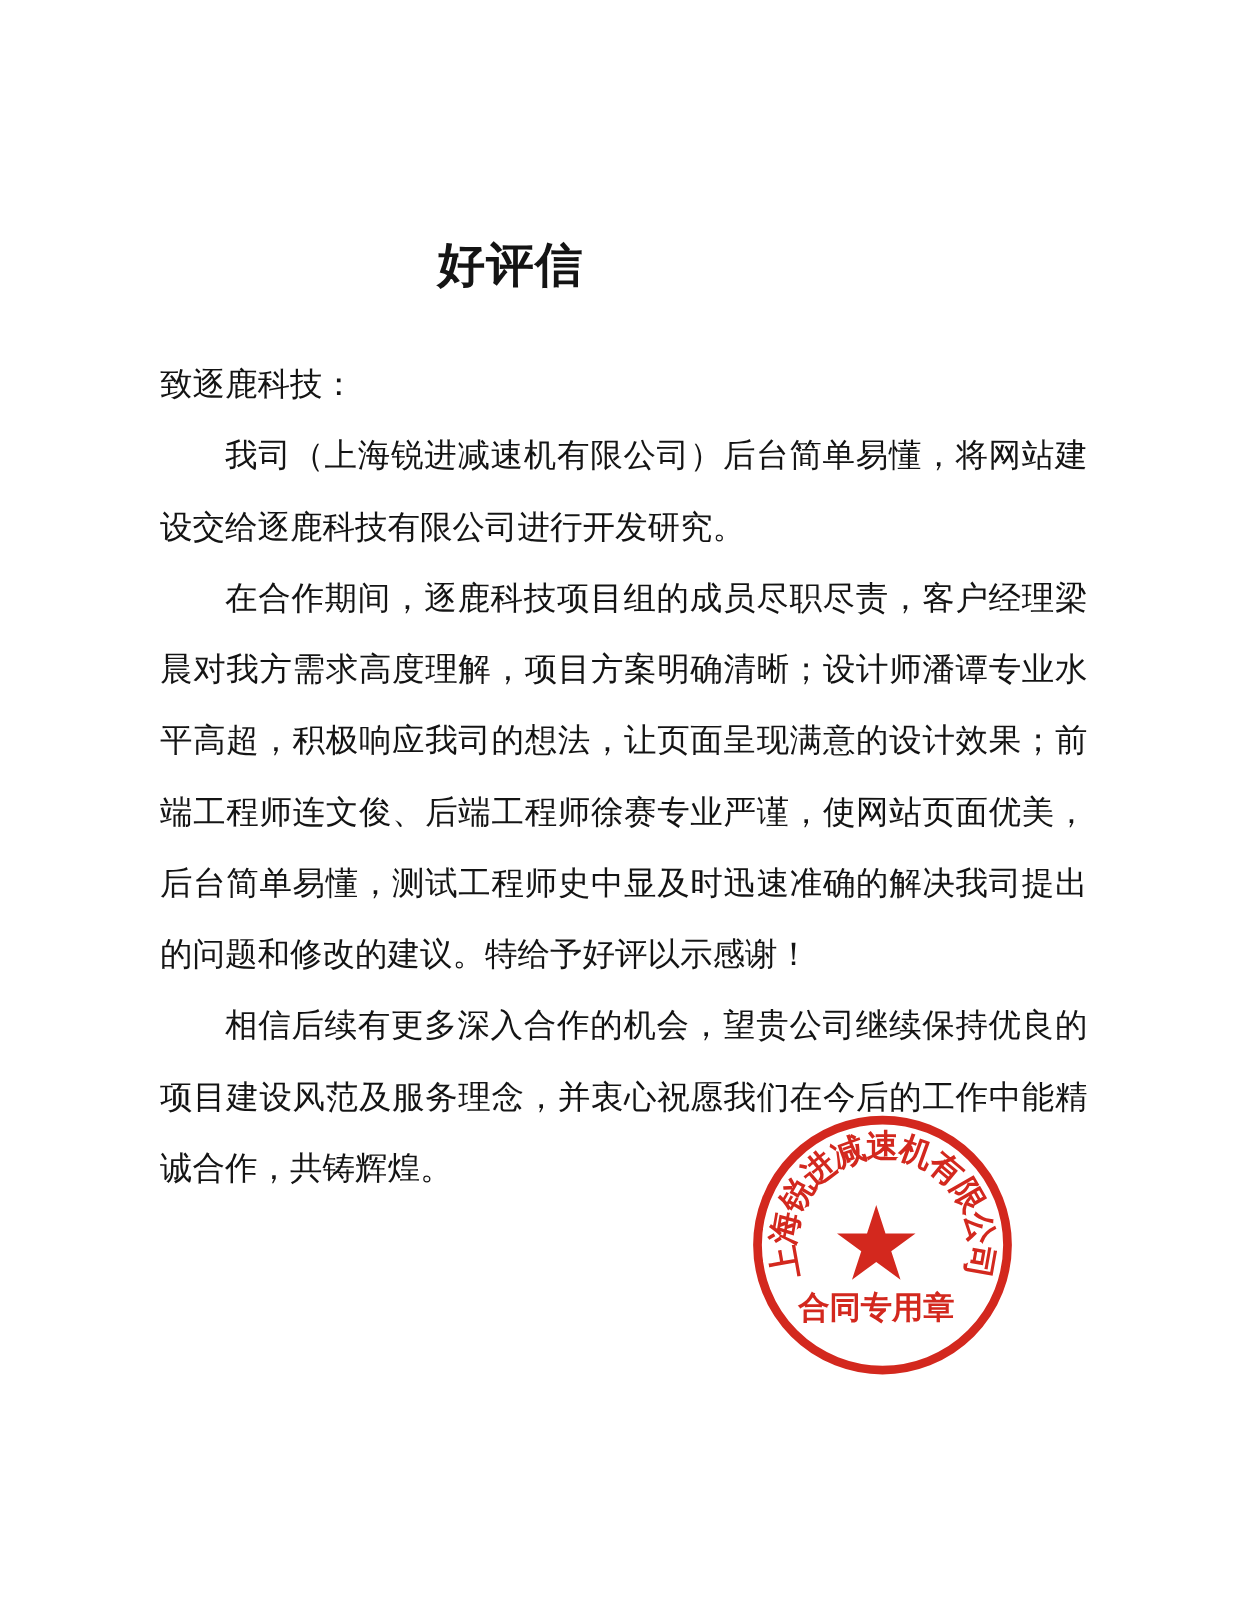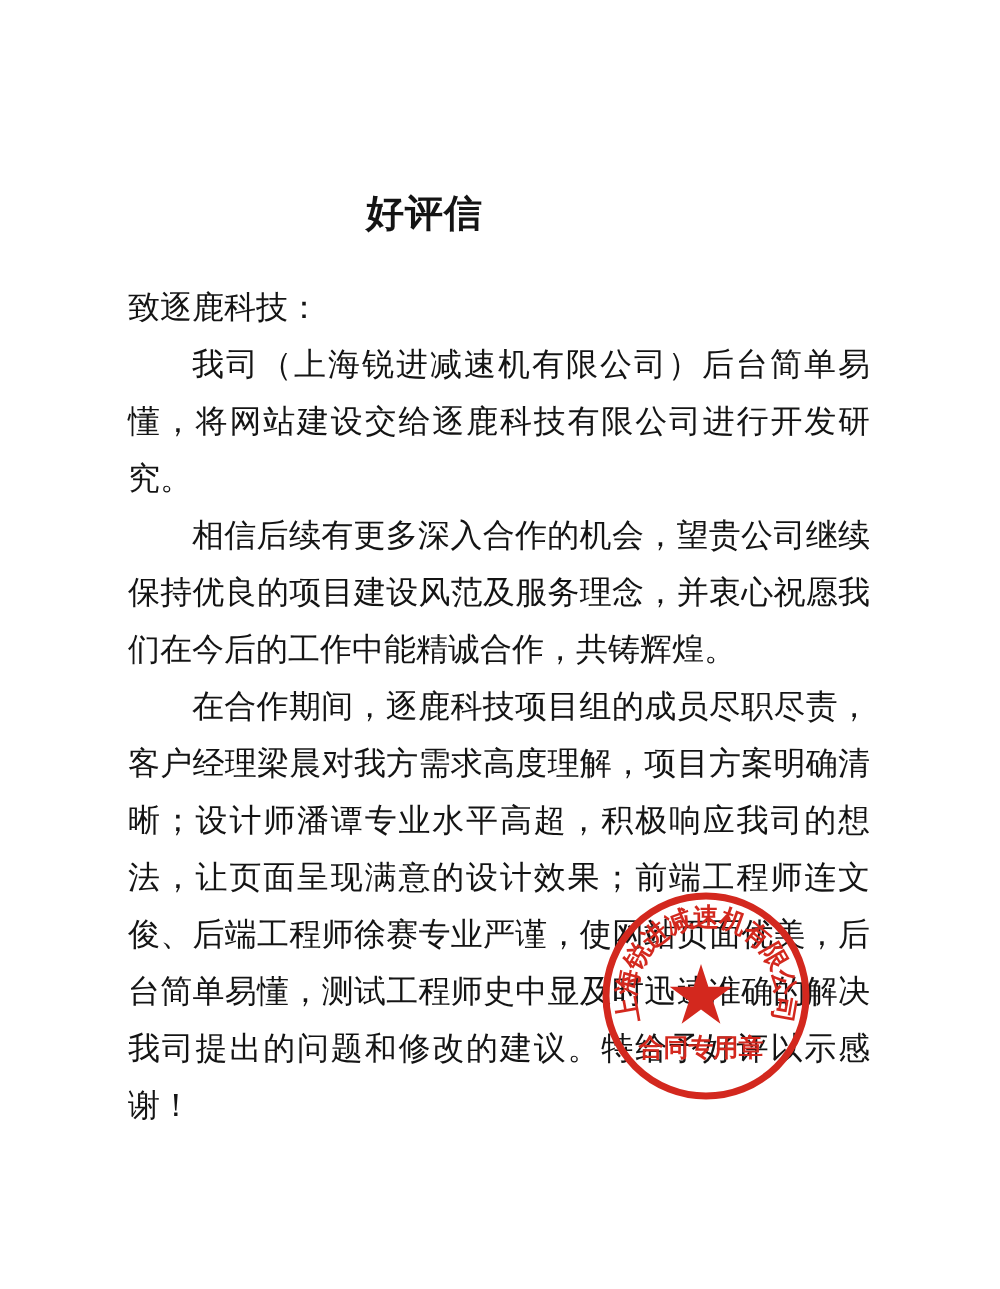--- a/index.html
+++ b/index.html
@@ -12,35 +12,35 @@
     width: 1000px;
     height: 1289px;
     background: var(--page-bg, #ffffff);
     font-family: "Liberation Serif", "DejaVu Serif", serif;
     color: var(--text-color, #141414);
     overflow: hidden;
   }
   .title {
     position: absolute;
     top: 191px;
-    left: 16px;
+    left: 0;
     width: 817px;
     margin: 0;
     text-align: center;
     font-size: 38px;
     line-height: 44px;
     font-weight: bold;
     letter-spacing: 1px;
   }
   .letter-body {
     position: absolute;
     top: 279px;
     left: 128px;
     width: 742px;
-    font-size: 32px;
+    font-size: 26px;
     line-height: 57px;
     text-align: justify;
   }
   .letter-body p {
     margin: 0;
   }
   .salutation {
     text-indent: 0;
   }
   .para {
@@ -77,22 +77,22 @@
 </head>
 <body>
 
 <div class="page">
 
   <h1 class="title">好评信</h1>
 
   <div class="letter-body">
     <p class="salutation">致逐鹿科技：</p>
     <p class="para">我司（上海锐进减速机有限公司）后台简单易懂，将网站建设交给逐鹿科技有限公司进行开发研究。</p>
+    <p class="para">在合作期间，逐鹿科技项目组的成员尽职尽责，客户经理梁晨对我方需求高度理解，项目方案明确清晰；设计师潘谭专业水平高超，积极响应我司的想法，让页面呈现满意的设计效果；前端工程师连文俊、后端工程师徐赛专业严谨，使网站页面优美，后台简单易懂，测试工程师史中显及时迅速准确的解决我司提出的问题和修改的建议。特给予好评以示感谢！</p>
     <p class="para">相信后续有更多深入合作的机会，望贵公司继续保持优良的项目建设风范及服务理念，并衷心祝愿我们在今后的工作中能精诚合作，共铸辉煌。</p>
-    <p class="para">在合作期间，逐鹿科技项目组的成员尽职尽责，客户经理梁晨对我方需求高度理解，项目方案明确清晰；设计师潘谭专业水平高超，积极响应我司的想法，让页面呈现满意的设计效果；前端工程师连文俊、后端工程师徐赛专业严谨，使网站页面优美，后台简单易懂，测试工程师史中显及时迅速准确的解决我司提出的问题和修改的建议。特给予好评以示感谢！</p>
   </div>
 
   <svg class="stamp" viewBox="0 0 220 220" aria-hidden="true">
     <circle class="seal-ring" cx="110" cy="110" r="100"></circle>
     <path id="seal-star" class="seal-star" d="M105.0,78.0L112.4,100.8L136.4,100.8L117.0,114.9L124.4,137.7L105.0,123.6L85.6,137.7L93.0,114.9L73.6,100.8L97.6,100.8Z"></path>
     <g id="seal-arc" class="seal-arc">
         <text x="32.2" y="123.7" text-anchor="middle" dominant-baseline="central" transform="rotate(-100.0 32.2 123.7)">上</text>
         <text x="32.2" y="96.3" text-anchor="middle" dominant-baseline="central" transform="rotate(-80.0 32.2 96.3)">海</text>
         <text x="41.6" y="70.5" text-anchor="middle" dominant-baseline="central" transform="rotate(-60.0 41.6 70.5)">锐</text>
         <text x="59.2" y="49.5" text-anchor="middle" dominant-baseline="central" transform="rotate(-40.0 59.2 49.5)">进</text>

